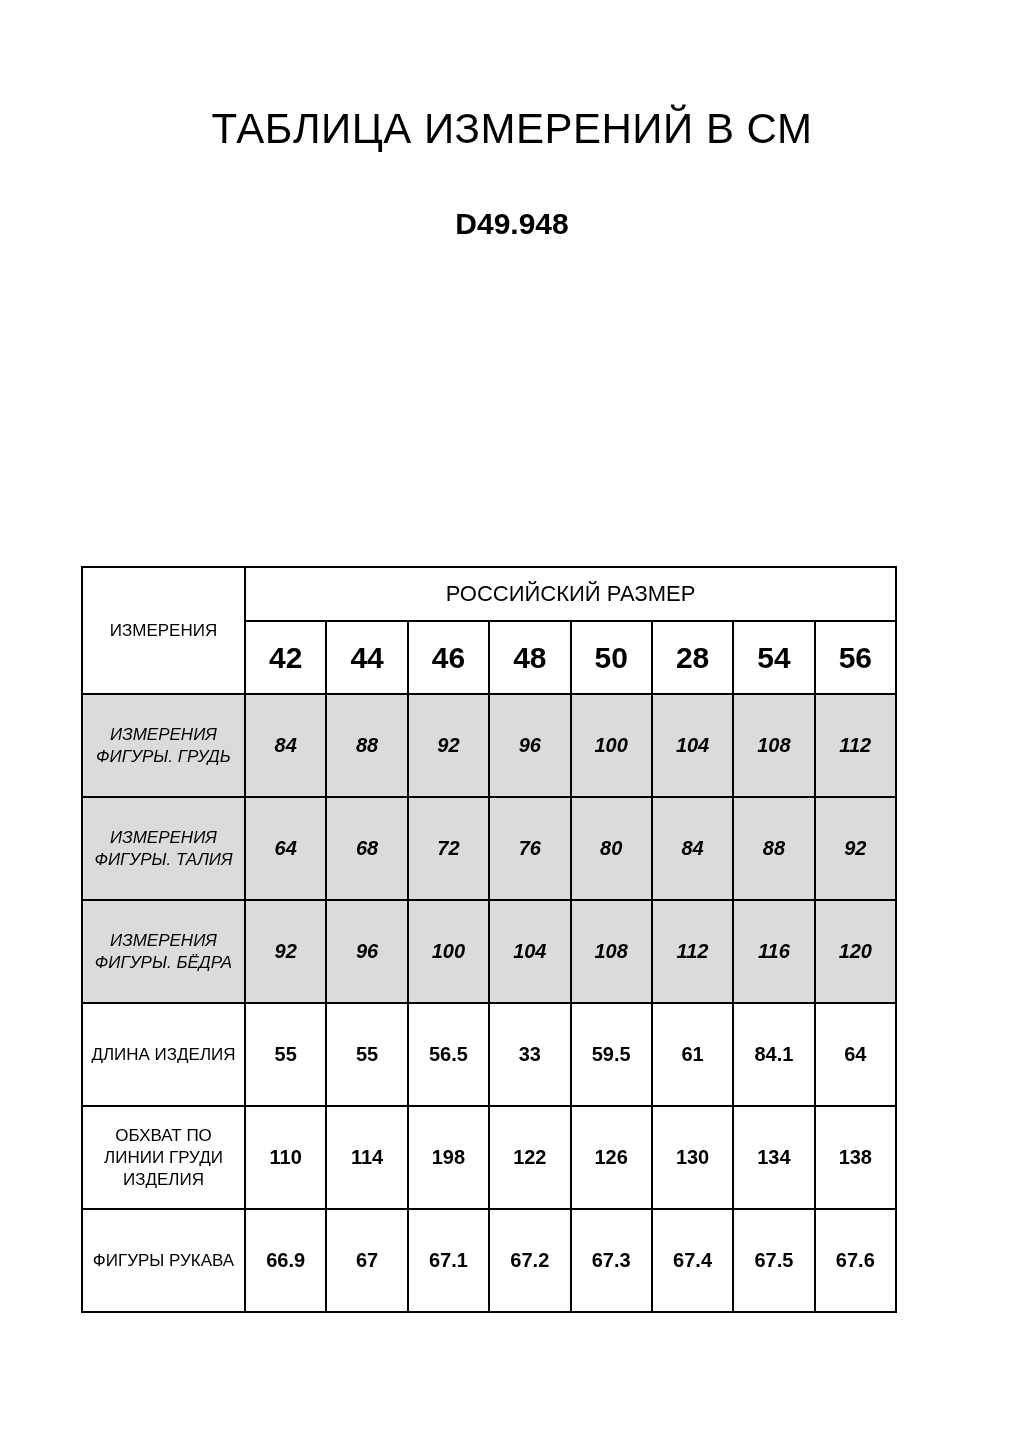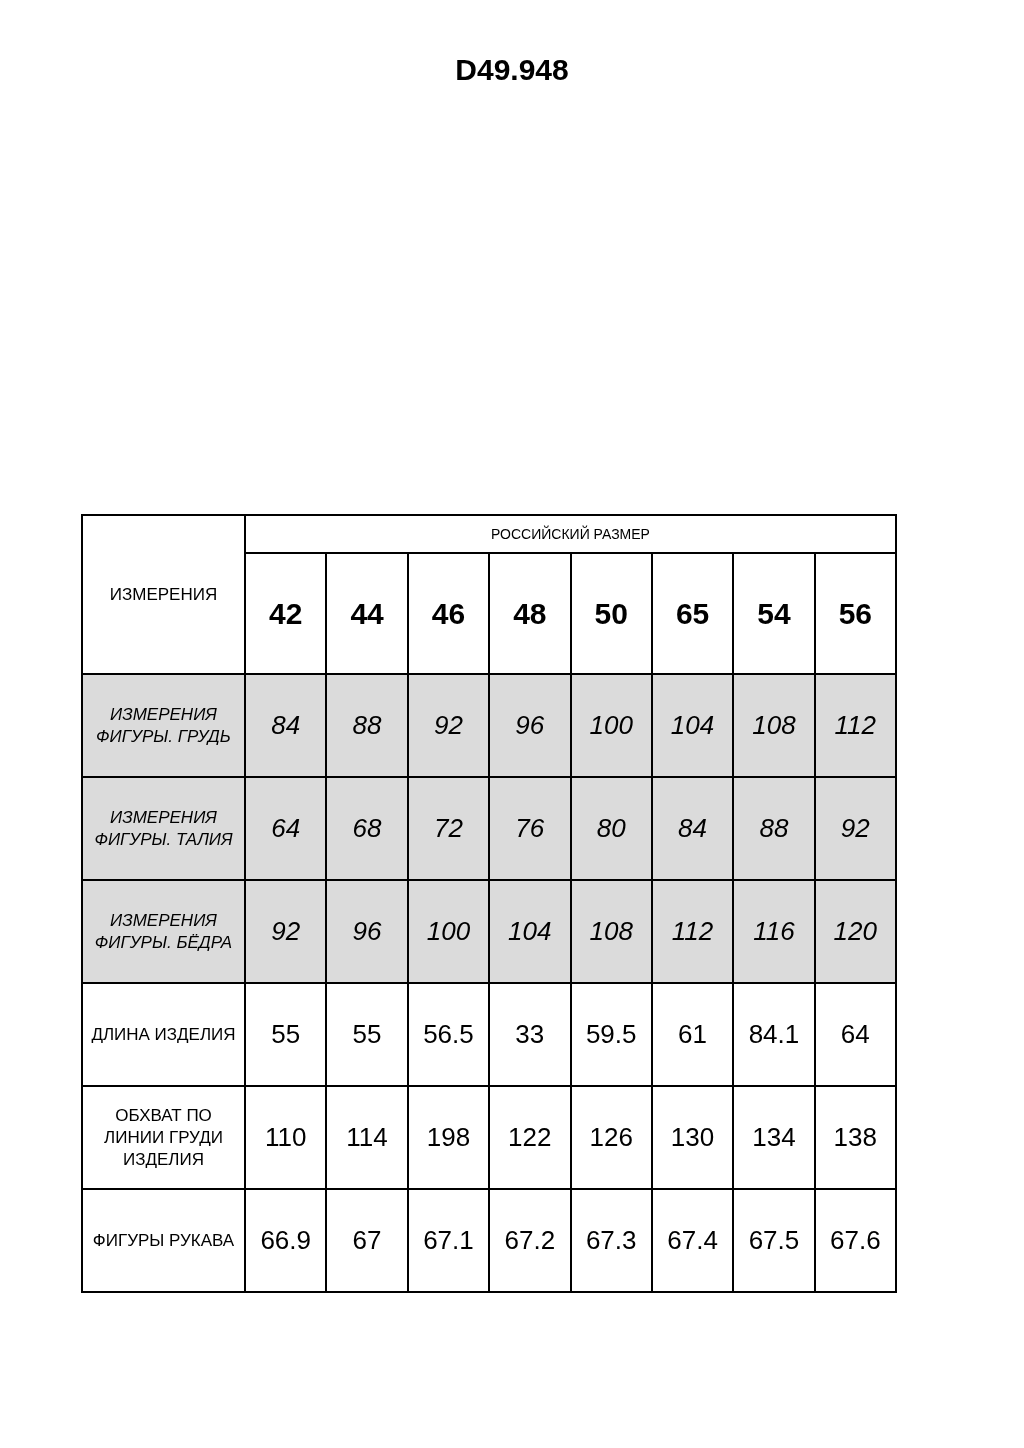--- a/index.html
+++ b/index.html
@@ -48,57 +48,58 @@
   }
   table.measurements th,
   table.measurements td {
     border: 2px solid #000000;
     text-align: center;
     vertical-align: middle;
     overflow: hidden;
   }
   tr.group-row { height: 20px; }
   th.group {
-    font-size: 14px;
+    font-size: 22px;
     font-weight: 400;
     line-height: 20px;
-    padding: 8px;
+    padding: 16px;
     border-radius: 11px;
   }
   th.corner {
     background: #ffffff;
     font-size: 17px;
     font-weight: 400;
     font-style: normal;
   }
-  tr.sizes-row { height: 121px; }
+  tr.sizes-row { height: 73px; }
   tr.sizes-row th {
     font-size: 30px;
     font-weight: 700;
   }
   tbody tr { height: 103px; }
   tbody td {
-    font-size: 26px;
-    font-weight: 400;
+    font-size: 20px;
+    font-weight: 700;
   }
   th.row-label {
     font-size: 17px;
     font-weight: 400;
     line-height: 22px;
     white-space: pre-line;
     padding: 0 4px;
   }
   tbody tr.shaded th.row-label,
   tbody tr.shaded td { font-style: italic; }
 </style>
 </head>
 <body>
 
 <div class="sheet">
 
+  <h1 class="title">ТАБЛИЦА ИЗМЕРЕНИЙ В СМ</h1>
 
   <div class="code">D49.948</div>
 
 
   <table class="measurements">
     <colgroup>
         <col style="width: 163px;">
         <col>
         <col>
         <col>
@@ -112,21 +113,21 @@
       <tr class="group-row">
         <th class="corner" rowspan="2">ИЗМЕРЕНИЯ</th>
         <th class="group" colspan="8">РОССИЙСКИЙ РАЗМЕР</th>
       </tr>
       <tr class="sizes-row">
           <th>42</th>
           <th>44</th>
           <th>46</th>
           <th>48</th>
           <th>50</th>
-          <th>65</th>
+          <th>28</th>
           <th>54</th>
           <th>56</th>
         </tr>
     </thead>
     <tbody>
         <tr class="shaded" style="background: rgb(219, 219, 219);">
           <th class="row-label">ИЗМЕРЕНИЯ
 ФИГУРЫ. ГРУДЬ</th>
           <td>84</td>
           <td>88</td>

